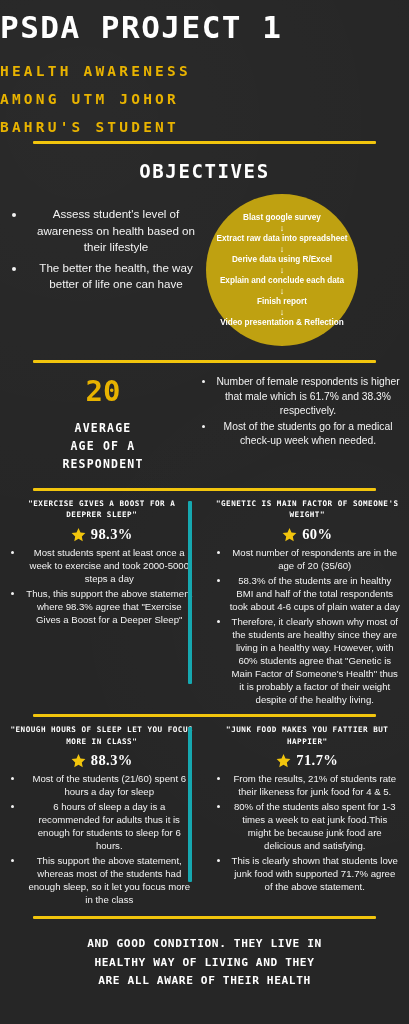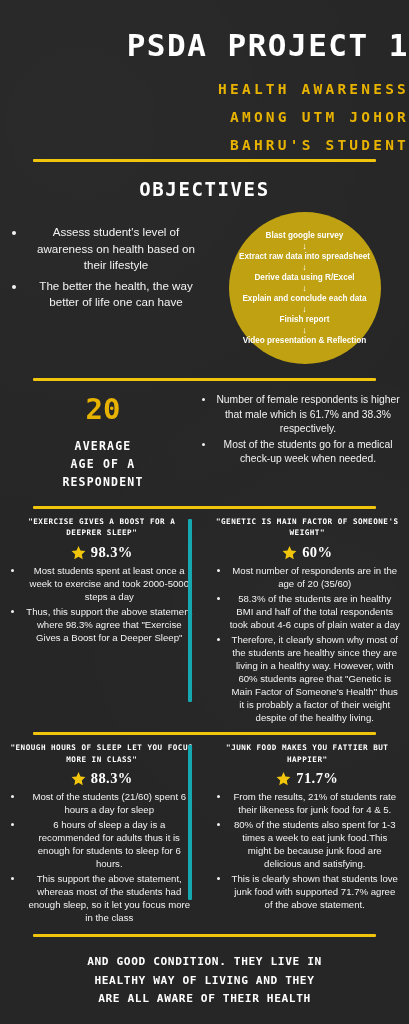--- a/index.html
+++ b/index.html
@@ -21,22 +21,22 @@
     height: 1024px;
     background:
       radial-gradient(circle at 20% 12%, rgba(255,255,255,0.018), rgba(255,255,255,0) 45%),
       radial-gradient(circle at 80% 60%, rgba(255,255,255,0.014), rgba(255,255,255,0) 40%),
       #262626;
     overflow: hidden;
   }
 
   
   .header {
-    padding-top: 24px;
-    text-align: right;
+    padding-top: 6px;
+    text-align: left;
   }
   .main-title {
     font-family: "DejaVu Sans Mono", monospace;
     font-weight: bold;
     font-size: 31px;
     letter-spacing: 1.5px;
     color: #ffffff;
     line-height: 1.15;
     margin: 0;
     padding-top: 4px;
@@ -97,21 +97,21 @@
   .obj-list li {
     font-size: 11.6px;
     line-height: 1.42;
     color: #f2f2f2;
     text-align: center;
     margin-bottom: 4px;
   }
   .obj-right {
     flex: 1;
     display: flex;
-    justify-content: center;
+    justify-content: flex-start;
     padding-top: 2px;
   }
   .flow-circle {
     width: 152px;
     height: 152px;
     border-radius: 50%;
     background: #BFA111;
     display: flex;
     flex-direction: column;
     align-items: center;

